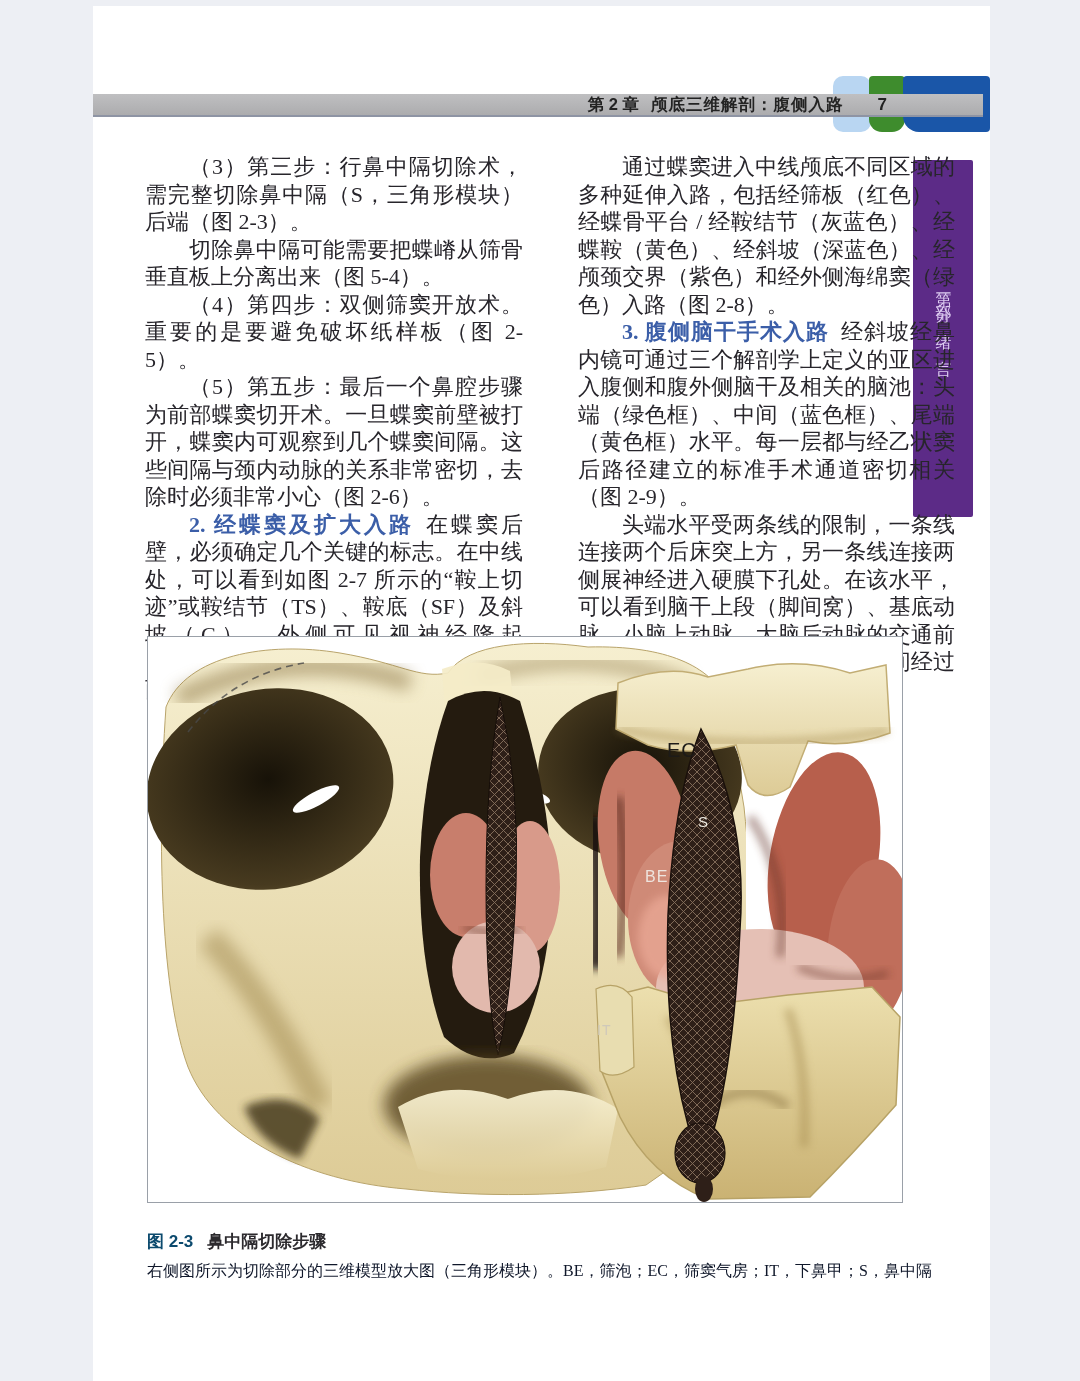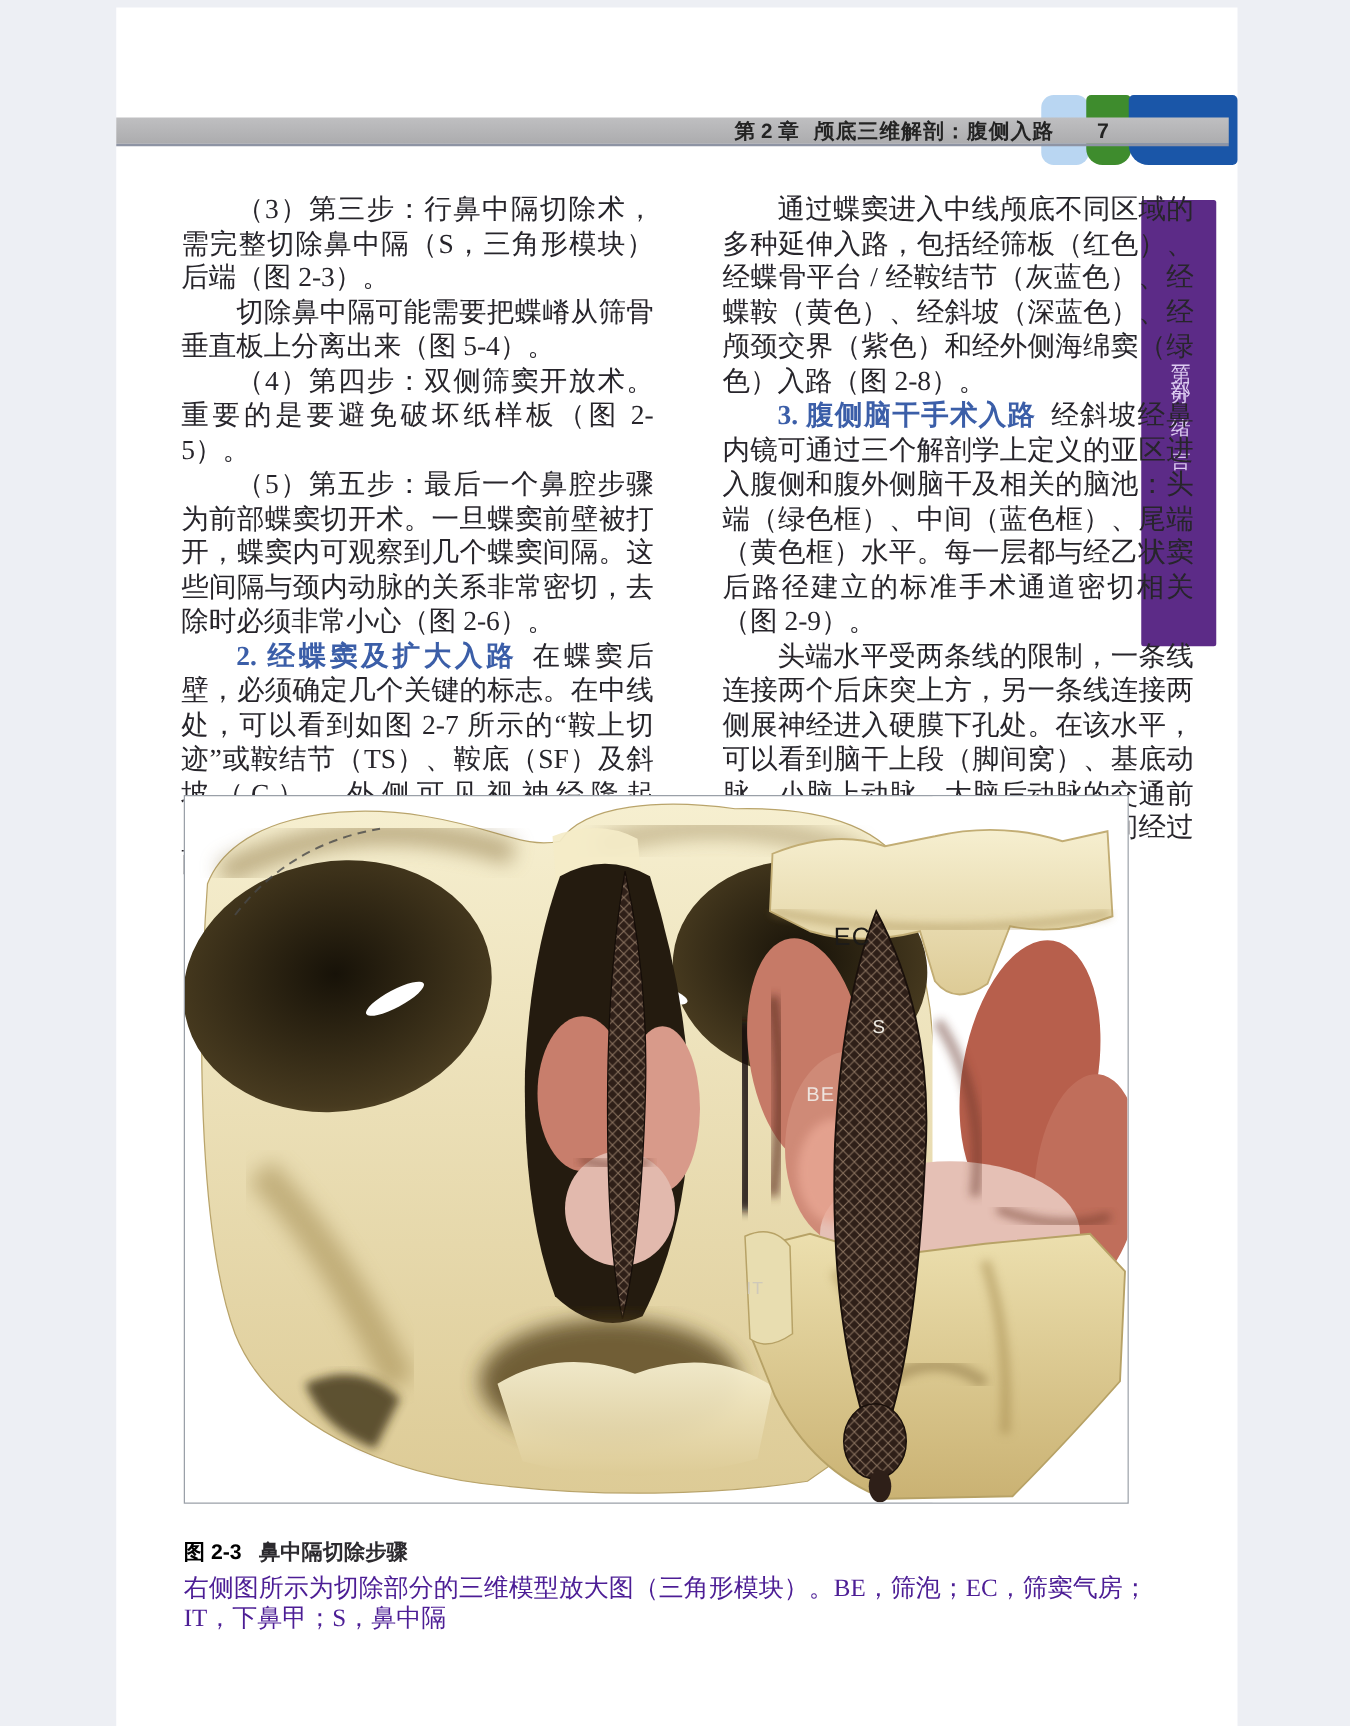--- a/index.html
+++ b/index.html
@@ -63,22 +63,22 @@
     font-size:20px; letter-spacing:1px; z-index:5;
   }
   .lbl-ec { left:519px; top:102px; color:#1d1b18; }
   .lbl-s  { left:550px; top:176px; color:#efece4; font-size:15px; }
   .lbl-be { left:497px; top:231px; color:#eee4de; font-size:16px; }
   .lbl-it { left:449px; top:385px; color:#cfc9ba; font-size:14px; }
   
   .caption { position:absolute; left:54px; top:1224px; width:792px; }
   .caption .line1 { font-size:17px; font-weight:bold; color:#2c2a2e;
     font-family:"Liberation Sans","DejaVu Sans",sans-serif; }
-  .caption .fig-no { color:#000000; margin-right:14px; }
-  .caption .line2 { margin-top:6px; font-size:20px; line-height:24px; color:#4c1d95; }
+  .caption .fig-no { color:#0c4a6e; margin-right:14px; }
+  .caption .line2 { margin-top:6px; font-size:16px; line-height:24px; color:#0f172a; }
 </style>
 </head>
 <body>
 
 <div class="page">
 
   <div class="hdr-block blk-lightblue" style="background:#b9d6f2"></div>
   <div class="hdr-block blk-green" style="background:#3e8c2d"></div>
   <div class="hdr-block blk-blue" style="background:#1a56a8"></div>
 

